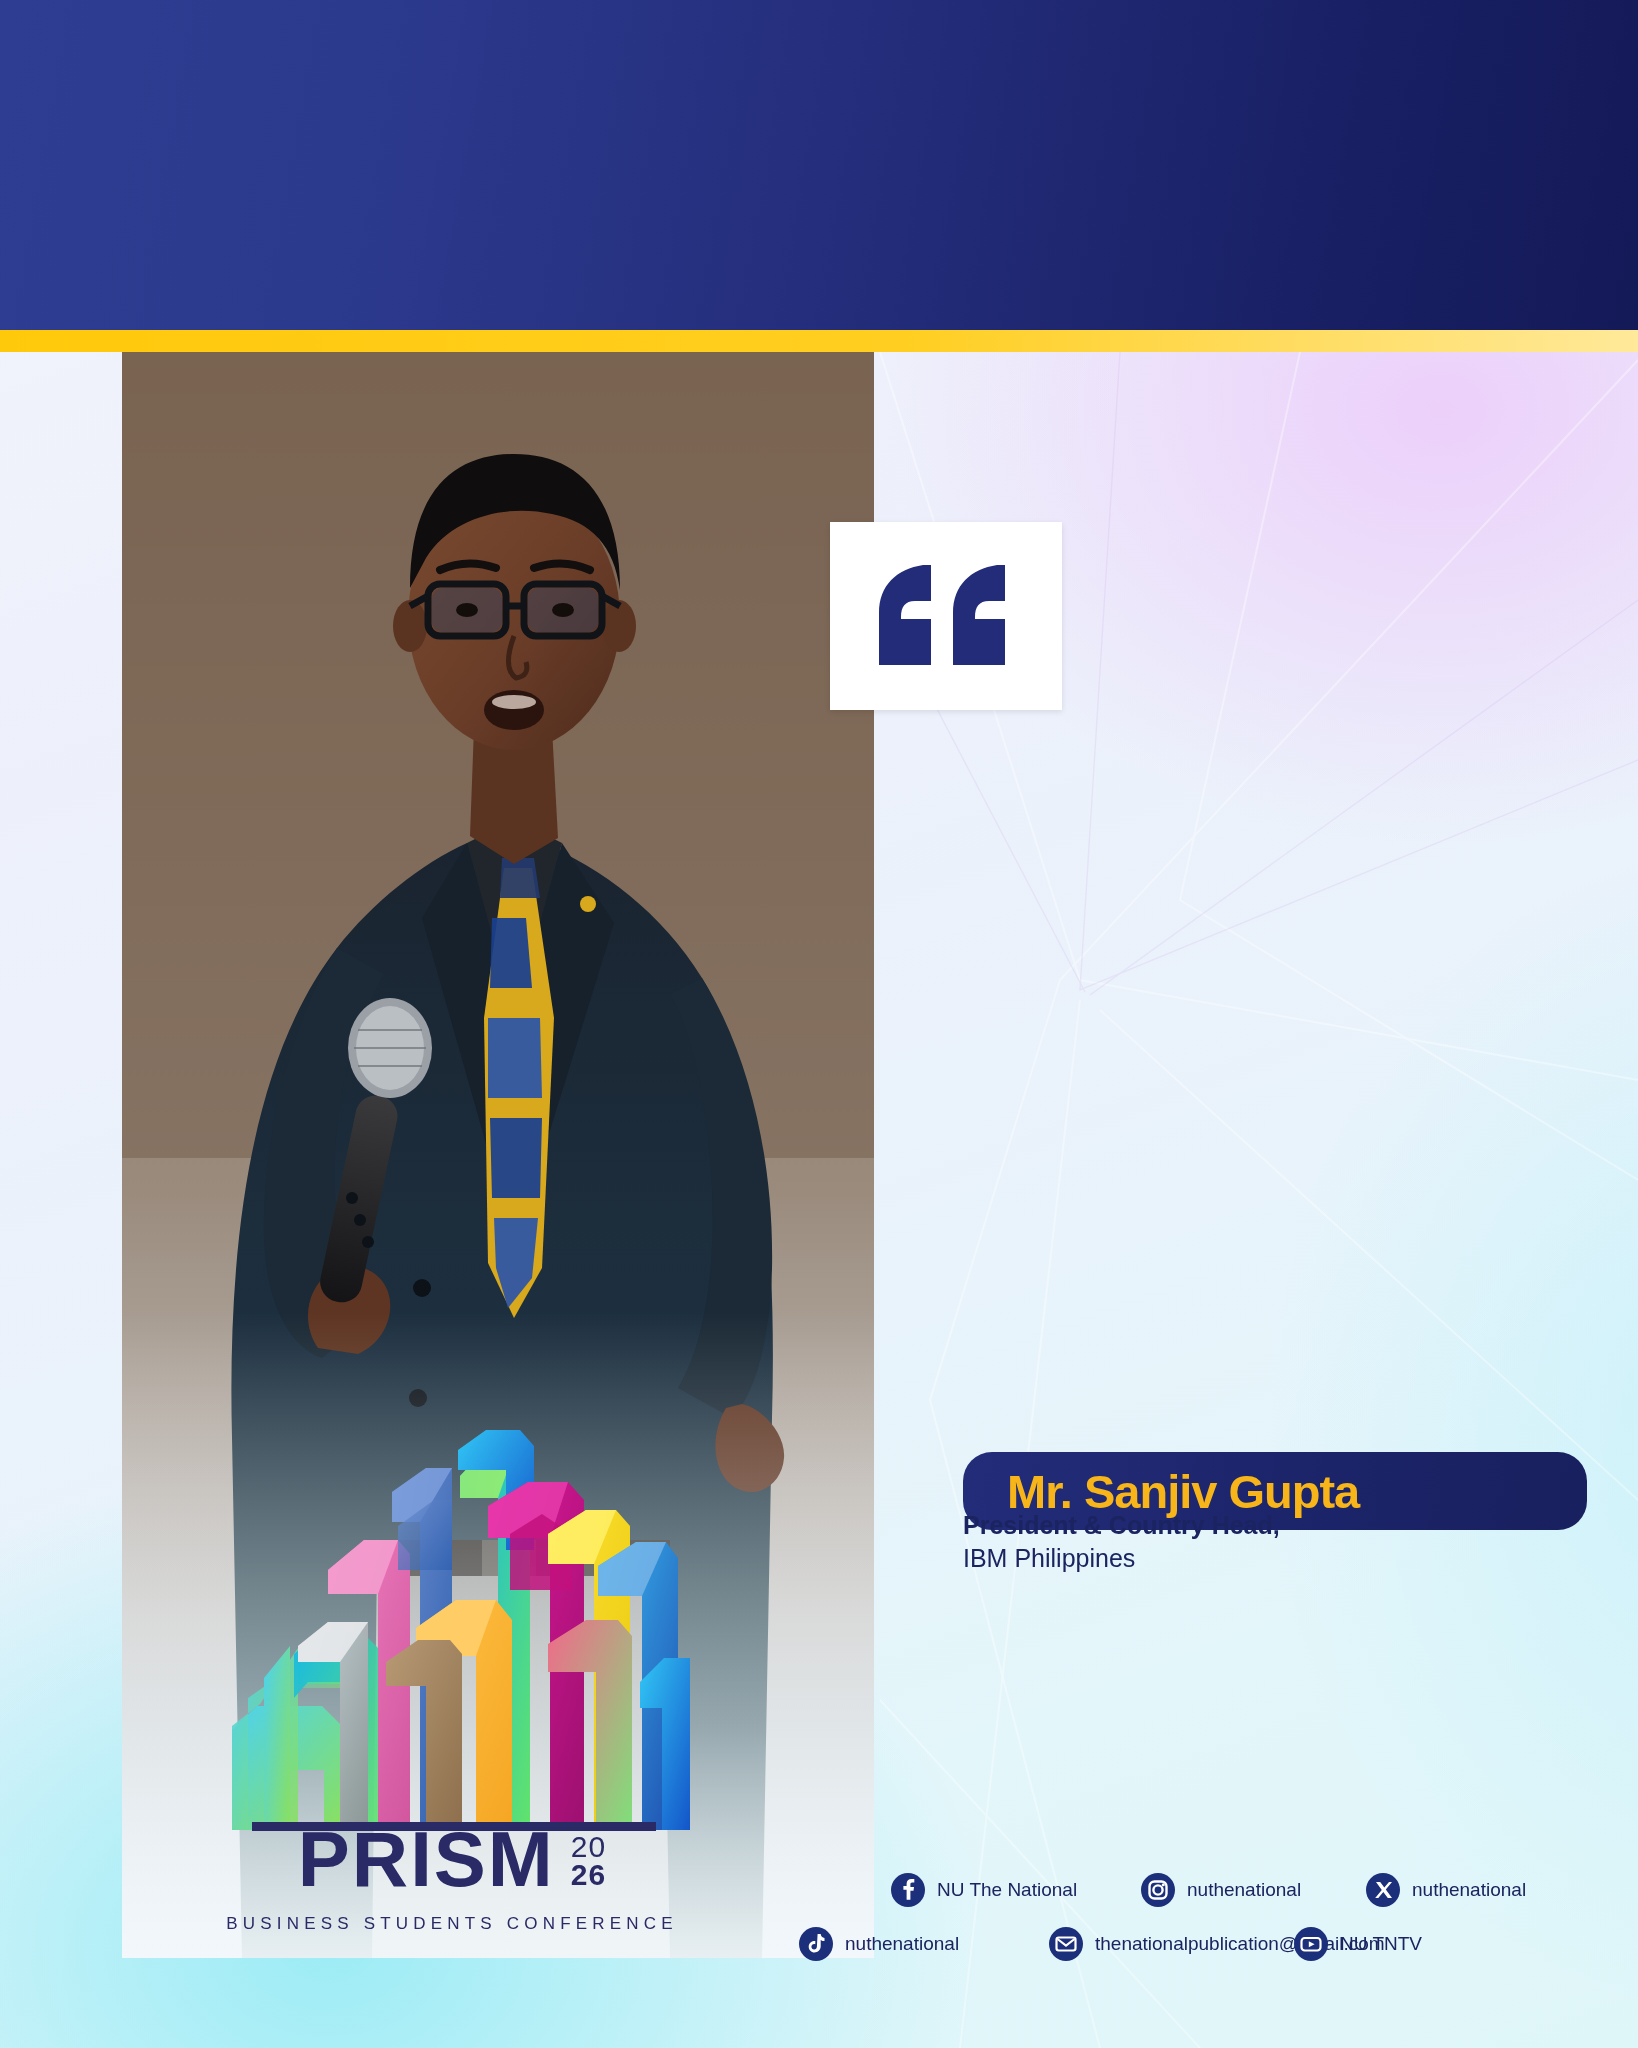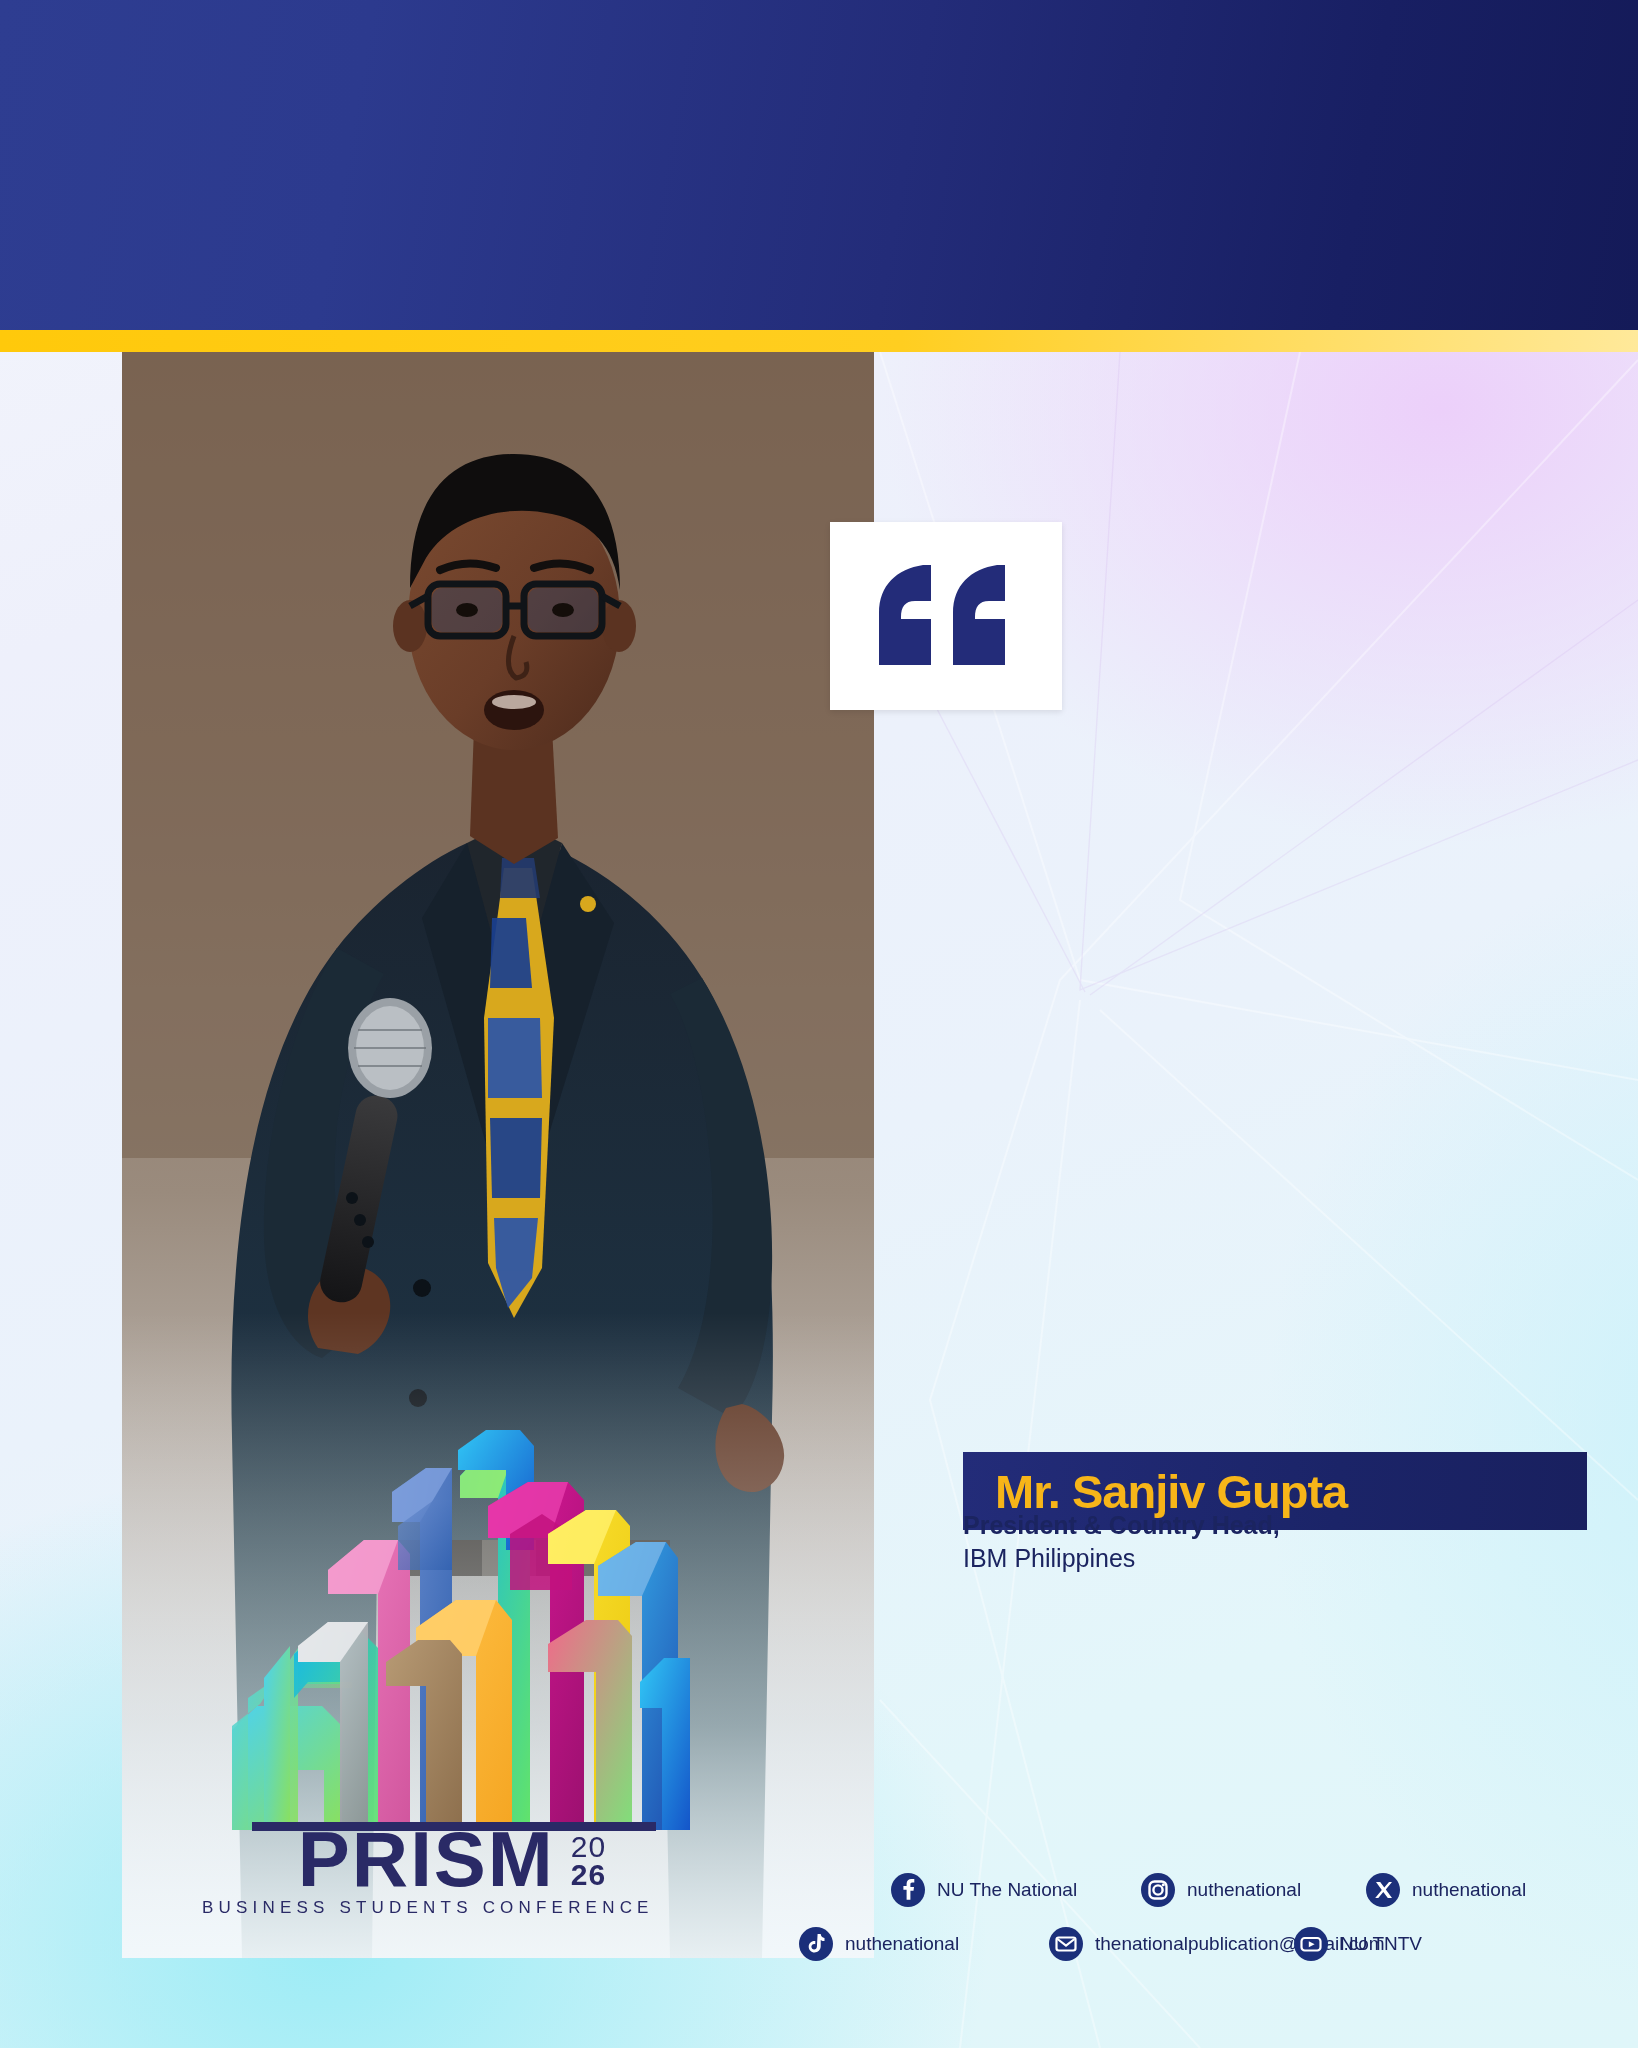--- a/index.html
+++ b/index.html
@@ -81,21 +81,21 @@
     display:flex; align-items:center; justify-content:center;
   }
   .quote-text {
     position:absolute; left:963px; top:760px; width:600px; z-index:5;
     color:#1d2f7a; font-weight:bold; font-size:66px; line-height:1.04;
     letter-spacing:-1.2px;
   }
   .name-banner {
     position:absolute; left:963px; top:1452px; width:624px; height:78px; z-index:5;
     background:linear-gradient(95deg,#232c79 0%,#1b2468 60%,#19205f 100%);
-    display:flex; align-items:center; padding-left:32px;
+    display:flex; align-items:center; padding-left:44px;border-radius:29px;
   }
   .name-banner span { color:#f7b519; font-weight:bold; font-size:47px; letter-spacing:-1px; }
   .role { position:absolute; left:963px; top:1509px; width:600px; z-index:5; color:#1b2460; }
   .role .r1 { font-weight:bold; font-size:25px; line-height:1.3; }
   .role .r2 { font-size:25px; line-height:1.3; }
 
   
   .social { position:absolute; left:890px; top:1872px; width:700px; z-index:5; }
   .social-row { display:flex; align-items:center; }
   .social-row + .social-row { margin-top:18px; }
@@ -424,21 +424,21 @@
 
     
     <div style="position:absolute;left:-10px;top:395px;width:500px;">
       <div style="display:flex;align-items:flex-end;justify-content:center;gap:16px;">
         <span style="color:#2a2a66;font-weight:bold;font-size:78px;letter-spacing:2px;line-height:.88;">PRISM</span>
         <span style="display:flex;flex-direction:column;line-height:.92;padding-bottom:5px;">
           <span style="color:#2a2a66;font-weight:normal;font-size:30px;letter-spacing:1px;">20</span>
           <span style="color:#2a2a66;font-weight:bold;font-size:30px;letter-spacing:1px;">26</span>
         </span>
       </div>
-      <div style="color:#2a2a66;font-size:17px;letter-spacing:5.2px;margin-top:4px;">BUSINESS STUDENTS CONFERENCE</div>
+      <div style="color:#2a2a66;font-size:17px;letter-spacing:5.2px;text-align:center;margin-top:20px;">BUSINESS STUDENTS CONFERENCE</div>
     </div>
   </div>
 
   <div class="quote-mark-box">
     <svg viewBox="0 0 150 110" width="150" height="110">
       <path d="M8 104 L8 52 C8 24 26 8 52 4 L60 4 L60 40 L44 40 C34 40 30 46 30 56 L30 58 L60 58 L60 104 Z" fill="#232c79"></path>
       <path d="M82 104 L82 52 C82 24 100 8 126 4 L134 4 L134 40 L118 40 C108 40 104 46 104 56 L104 58 L134 58 L134 104 Z" fill="#232c79"></path>
     </svg>
   </div>
 

